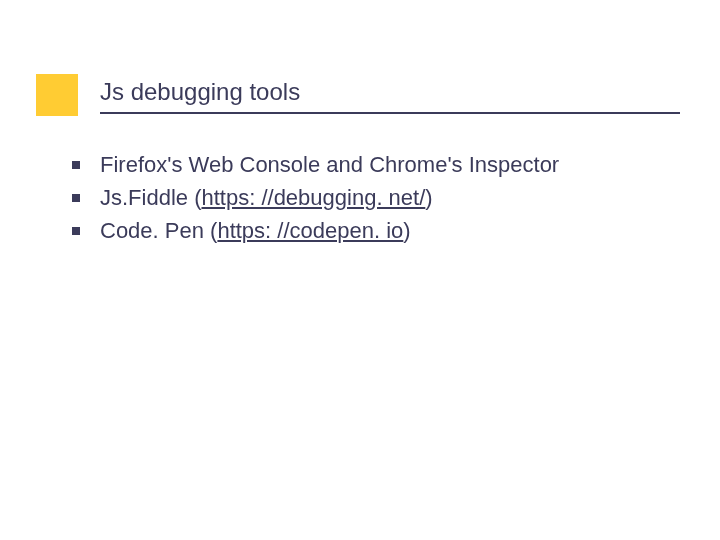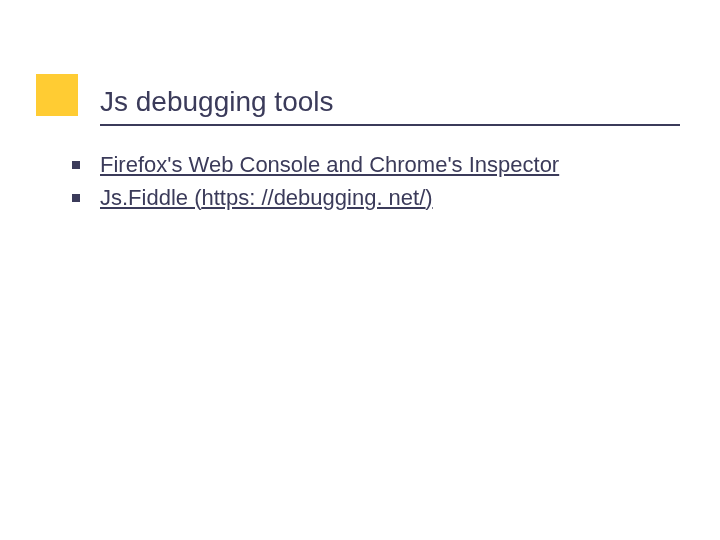--- a/index.html
+++ b/index.html
@@ -24,42 +24,41 @@
   }
 
   .title-wrap {
     position: absolute;
     top: 78px;
     left: 100px;
     right: 40px;
   }
 
   h1 {
-    margin: 8px 0 6px 0;
-    font-size: 28px;
+    margin: 0 0 6px 0;
+    font-size: 24px;
     font-weight: 400;
     color: #3b3b5a;
     letter-spacing: 0px;
   }
 
   .underline {
     height: 2px;
     background: #3b3b5a;
     width: 100%;
   }
 
   .body-list {
     position: absolute;
     top: 150px;
     left: 72px;
     right: 40px;
     font-size: 22px;
     line-height: 1.4;
     color: #3b3b5a;
-    text-decoration: underline;
   }
 
   .item {
     display: flex;
     align-items: flex-start;
     margin-bottom: 2px;
   }
 
   .bullet {
     flex: 0 0 28px;
@@ -110,14 +109,24 @@
     <span class="bullet">
       <svg viewBox="0 0 10 10">
           <rect x="0" y="0" width="10" height="10" fill="#3b3b5a"></rect>
         </svg>
     </span>
     <span class="item-text">
       <span>Js.Fiddle (</span><span class="link">https: //debugging. net/</span><span>)</span>
     </span>
   </div>
 
+  <div class="item">
+    <span class="bullet">
+      <svg viewBox="0 0 10 10">
+          <rect x="0" y="0" width="10" height="10" fill="#3b3b5a"></rect>
+        </svg>
+    </span>
+    <span class="item-text">
+      <span>Code. Pen (</span><span class="link">https: //codepen. io</span><span>)</span>
+    </span>
+  </div>
 
 </div>
 
 </body></html>

